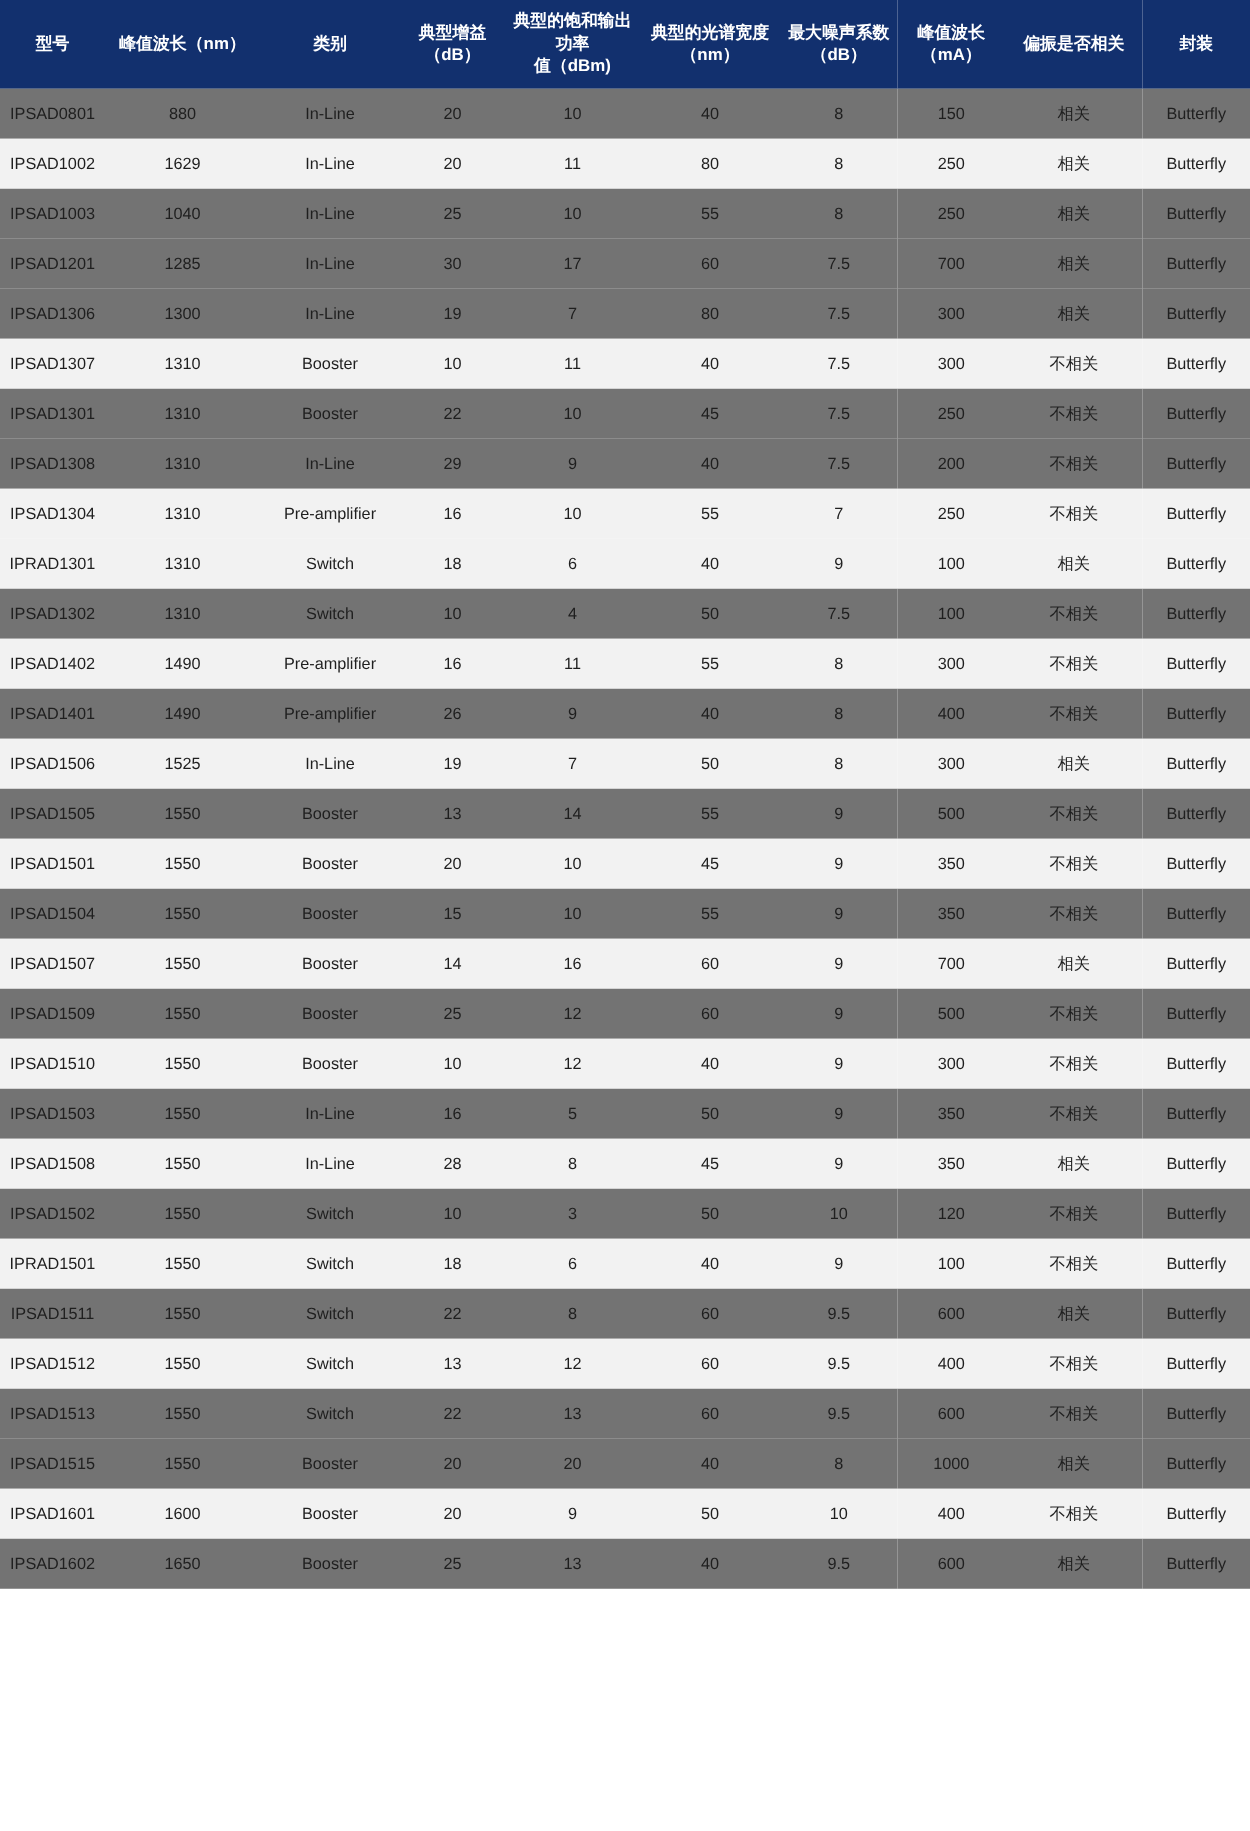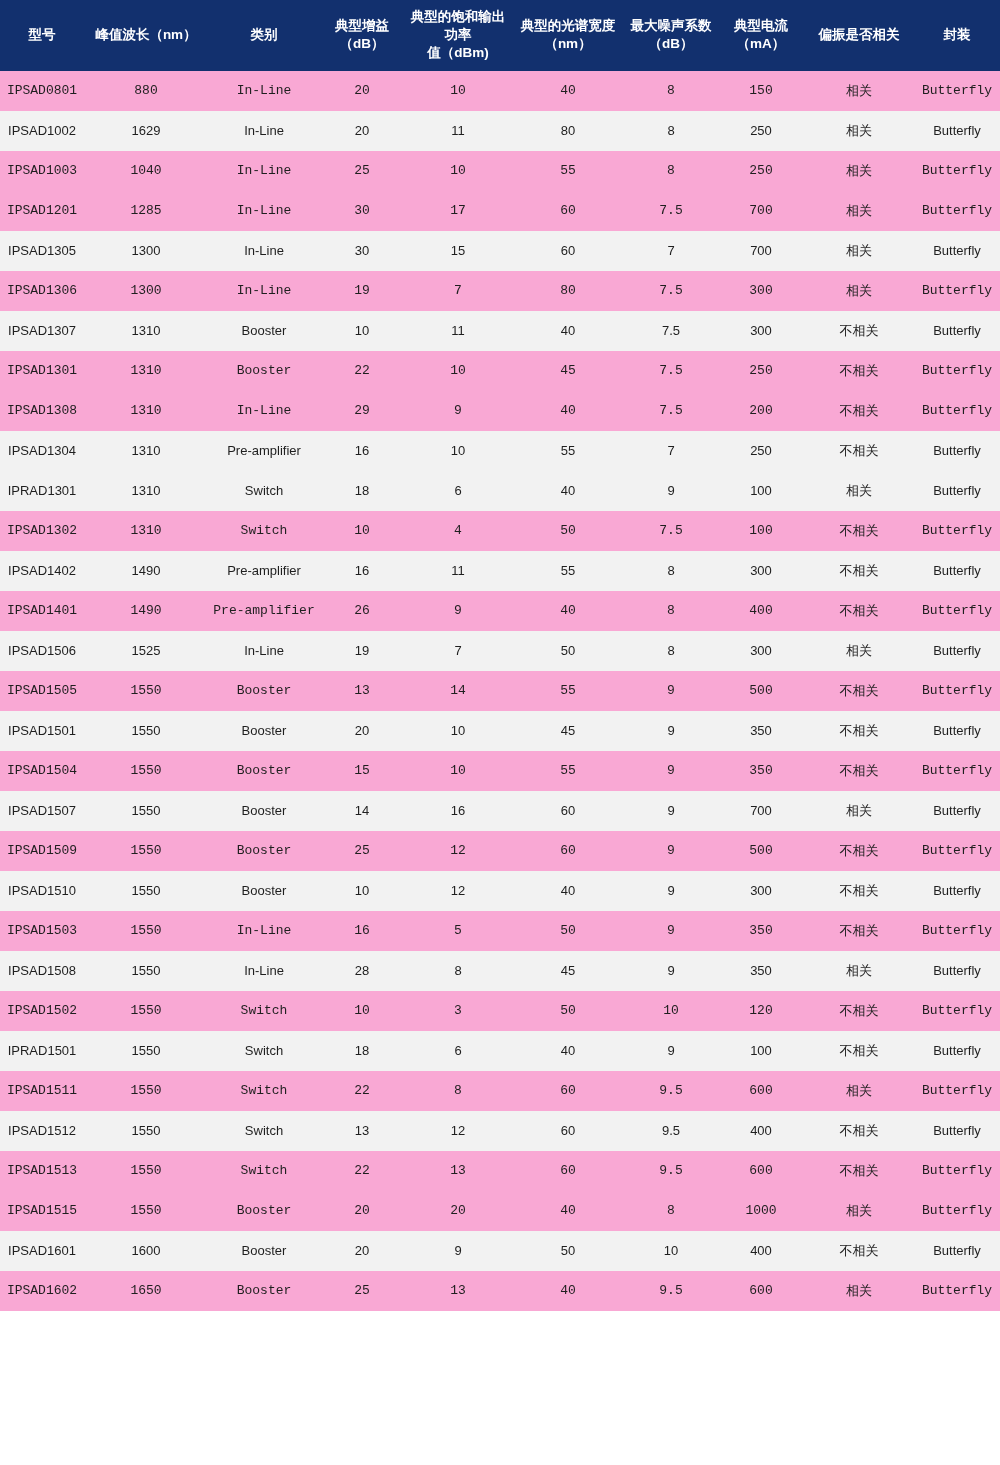--- a/index.html
+++ b/index.html
@@ -33,22 +33,21 @@
     font-size: 13px;
     text-align: center;
     vertical-align: middle;
     height: 40px;
     padding: 0 2px;
     color: #1f1f1f;
     border: none;
     white-space: nowrap;
   }
   table.spec-table tbody tr.row-even {
-    background: #f9a8d4;
-    font-family: Liberation Mono, monospace;
+    background: #737373;
   }
   table.spec-table tbody tr.row-odd {
     background: #f2f2f2;
     padding-left: 46px;
   }
   
   col.c0 { width: 84px; }
   col.c1 { width: 124px; }
   col.c2 { width: 112px; }
   col.c3 { width: 84px; }
@@ -78,21 +77,21 @@
   </colgroup>
   <thead>
     <tr>
         <th><span>型号</span></th>
         <th><span>峰值波长（nm）</span></th>
         <th><span>类别</span></th>
         <th><span>典型增益</span><br><span>（dB）</span></th>
         <th><span>典型的饱和输出功率</span><br><span>值（dBm)</span></th>
         <th><span>典型的光谱宽度</span><br><span>（nm）</span></th>
         <th><span>最大噪声系数</span><br><span>（dB）</span></th>
-        <th><span>典型电流</span><br><span>（mA）</span></th>
+        <th><span>峰值波长</span><br><span>（mA）</span></th>
         <th><span>偏振是否相关</span></th>
         <th><span>封装</span></th>
       </tr>
   </thead>
   <tbody>
       <tr class="row-even">
         <td class="col-model">IPSAD0801</td>
         <td>880</td>
         <td>In-Line</td>
         <td>20</td>
@@ -128,32 +127,20 @@
         <td>Butterfly</td>
       </tr>
       <tr class="row-even">
         <td class="col-model">IPSAD1201</td>
         <td>1285</td>
         <td>In-Line</td>
         <td>30</td>
         <td>17</td>
         <td>60</td>
         <td>7.5</td>
-        <td>700</td>
-        <td>相关</td>
-        <td>Butterfly</td>
-      </tr>
-      <tr class="row-odd">
-        <td class="col-model">IPSAD1305</td>
-        <td>1300</td>
-        <td>In-Line</td>
-        <td>30</td>
-        <td>15</td>
-        <td>60</td>
-        <td>7</td>
         <td>700</td>
         <td>相关</td>
         <td>Butterfly</td>
       </tr>
       <tr class="row-even">
         <td class="col-model">IPSAD1306</td>
         <td>1300</td>
         <td>In-Line</td>
         <td>19</td>
         <td>7</td>

